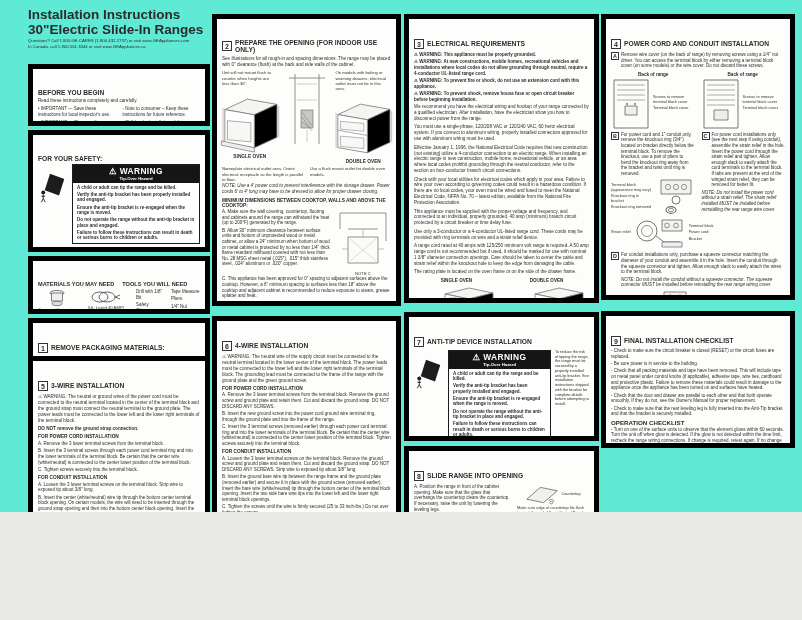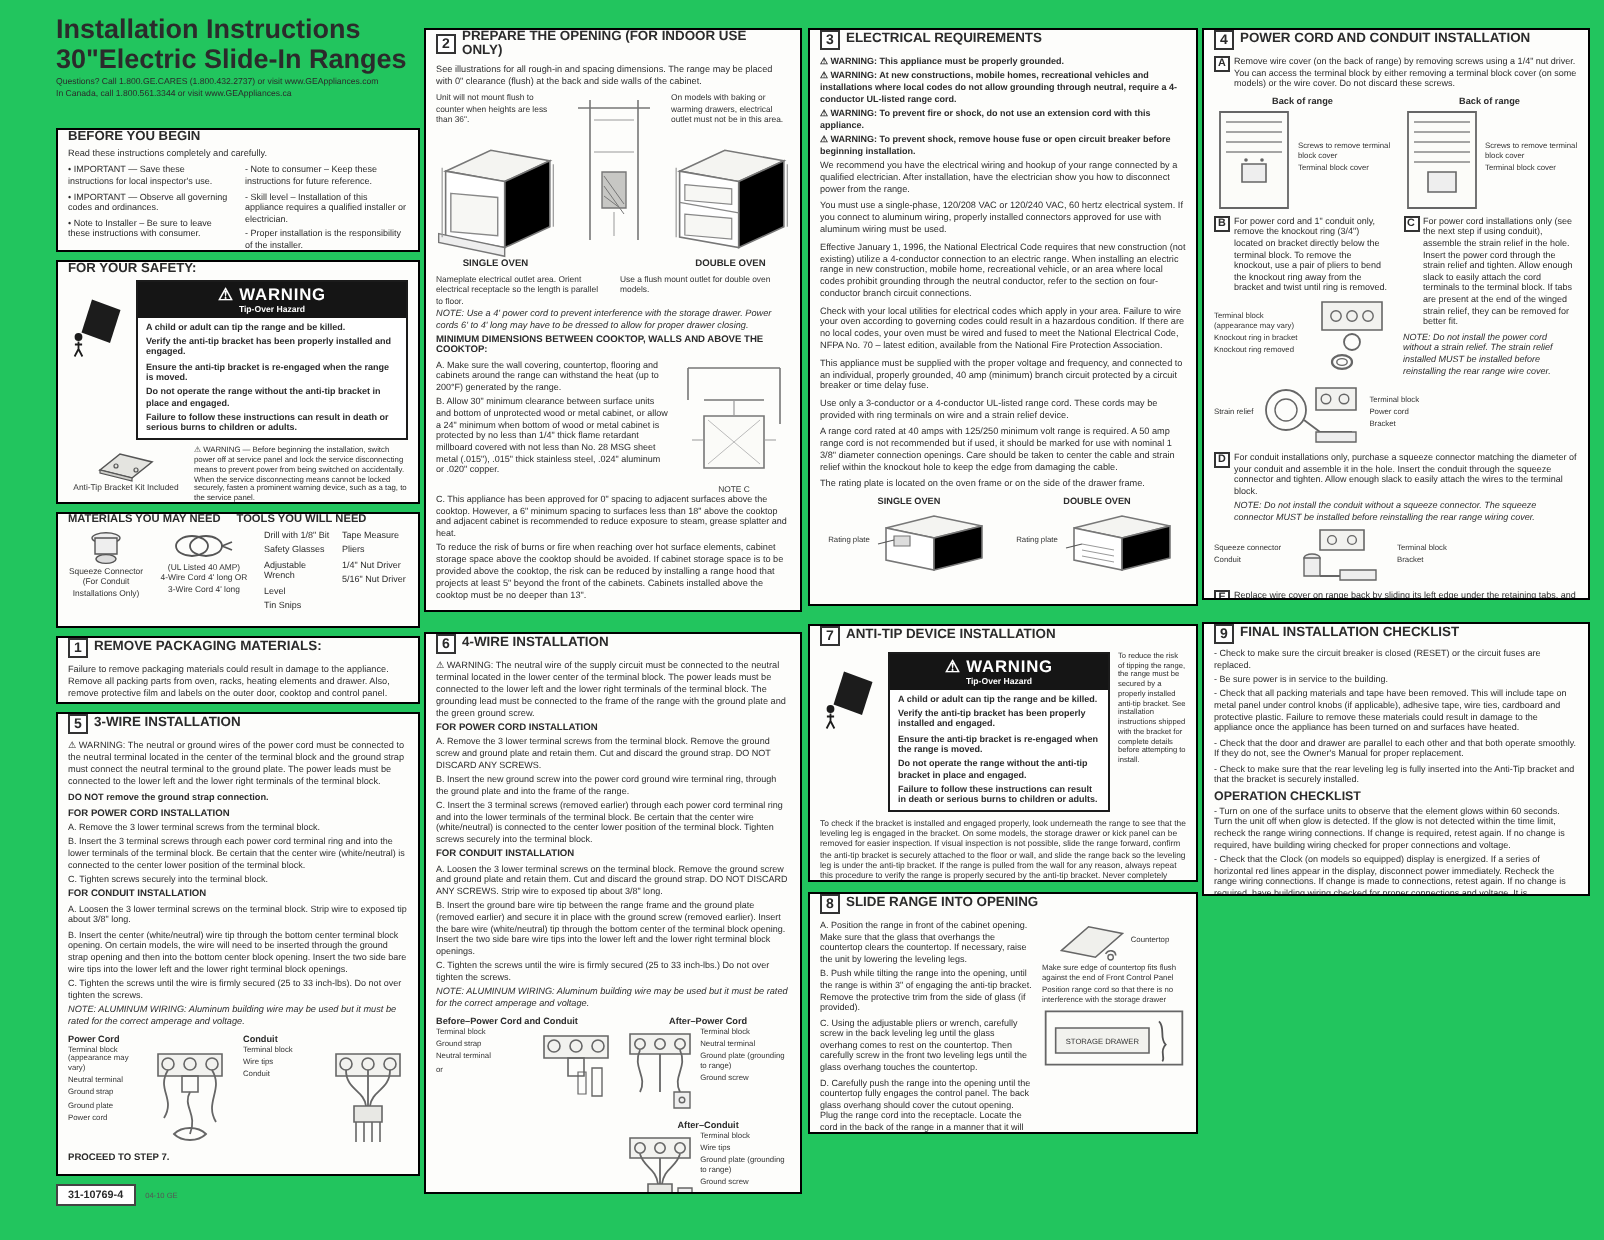--- a/index.html
+++ b/index.html
@@ -1,19 +1,19 @@
 <!DOCTYPE html>
 <html><head>
 <meta charset="utf-8">
 <style>
 *{margin:0;padding:0;box-sizing:border-box}
 html,body{background:#e9e9e6}
 body{font-family:"Liberation Sans",sans-serif}
-.sheet{position:relative;width:802px;height:620px;background:#22c55e;color:#2b2b2b;overflow:hidden}
-.box{position:absolute;border:1px solid #000000;background:#fdfdfb;padding:0 5px;overflow:hidden}
+.sheet{position:relative;width:802px;height:512px;background:#5eead4;color:#2b2b2b;overflow:hidden}
+.box{position:absolute;border:5px solid #000000;background:#fdfdfb;padding:20px 5px;overflow:hidden}
 .nob{border:none;background:transparent}
 .t{font-size:4.6px;line-height:1.28;margin-bottom:2.6px;color:#2d2d2d}
 .tsm{font-size:4.2px;line-height:1.25;color:#333}
 .it{font-style:italic}
 .b{font-weight:bold}
 .h{font-size:6.6px;font-weight:bold;margin-bottom:2px}
 .subh{font-size:4.8px;font-weight:bold;margin:2.5px 0 1.5px}
 .sh{display:flex;align-items:center;gap:3px;margin-bottom:3px}
 .num{flex:0 0 auto;min-width:10px;height:10px;padding:0 1px;border:1.3px solid #333;font-size:7px;font-weight:bold;display:flex;align-items:center;justify-content:center;background:#fff}
 .lnum{flex:0 0 auto;width:8px;height:8px;border:1px solid #333;font-size:5.4px;font-weight:bold;display:flex;align-items:center;justify-content:center;background:#fff;margin-right:2px}

